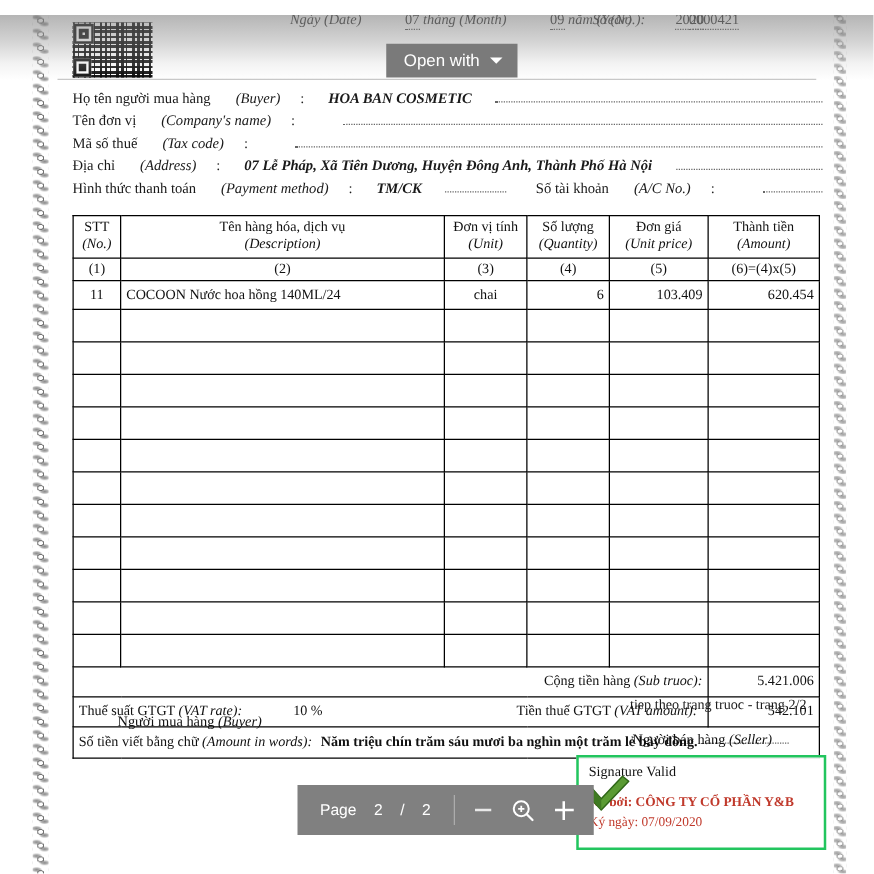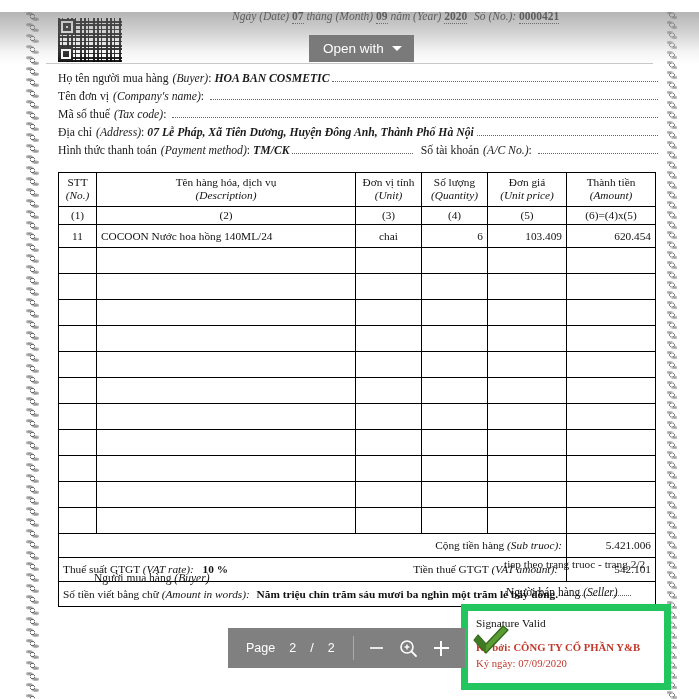--- a/index.html
+++ b/index.html
@@ -130,39 +130,40 @@
     color: #3a3a3a;
     white-space: nowrap;
     z-index: 2;
   }
   .date-row .no-col {
     position: absolute;
     left: 242px; top: 0;
     white-space: nowrap;
   }
   .it { font-style: italic; }
-  .bold { font-weight: bold; }
+  .bold { font-weight: normal; margin-left: 32px; }
   .u-dot { border-bottom: 1px dotted #555; padding-bottom: 1px; }
 
   
   .info {
     position: absolute;
     left: 58px;
     width: 600px;
     font-size: 11.7px;
     color: #1a1a1a;
     z-index: 2;
   }
   .info-line {
     position: relative;
     height: 18px;
     line-height: 18px;
     white-space: nowrap;
     display: flex;
     align-items: baseline;
+    gap: 16px;
   }
   .info-label { flex: 0 0 auto; }
   .info-value { flex: 0 0 auto; font-weight: bold; padding: 0 3px; font-style: italic; }
   .dotfill {
     flex: 1 1 auto;
     border-bottom: 1px dotted #666;
     margin-bottom: 3px;
     min-width: 10px;
   }
 
@@ -220,21 +221,21 @@
     color: #111;
     white-space: nowrap;
     z-index: 2;
   }
 
   
   .sig-box {
     position: absolute;
     left: 461px; top: 604px;
     width: 196px; height: 72px;
-    border: 7px solid #22c55e;
+    border: 2px solid #22c55e;
     background: rgba(255,255,255,0.9);
     z-index: 7;
     overflow: hidden;
   }
   .sig-valid {
     position: absolute;
     left: 8px; top: 6px;
     font-size: 11.3px;
     color: #111;
     white-space: nowrap;
@@ -257,21 +258,21 @@
   .check {
     position: absolute;
     left: 2px; top: 12px;
     width: 40px; height: 34px;
     z-index: 2;
   }
 
   
   .toolbar {
     position: absolute;
-    left: 228px; top: 628px;
+    left: 238px; top: 628px;
     height: 40px;
     background: #808080;
     display: flex;
     align-items: center;
     color: #ffffff;
     font-family: "Liberation Sans", sans-serif;
     font-size: 12.5px;
     z-index: 8;
     user-select: none;
   }

